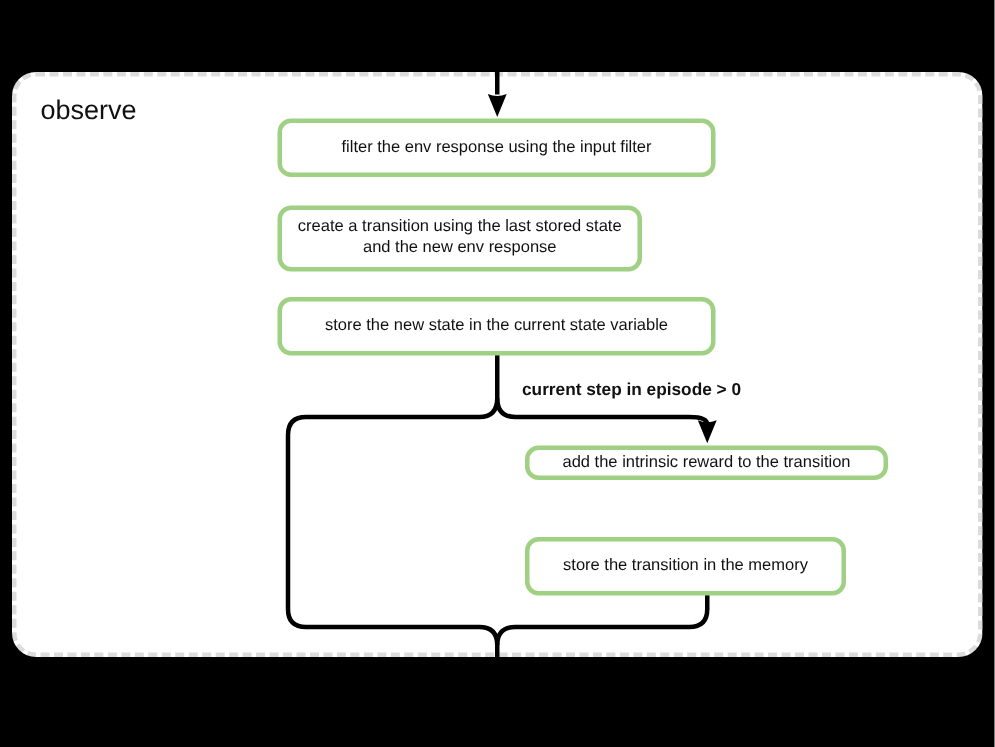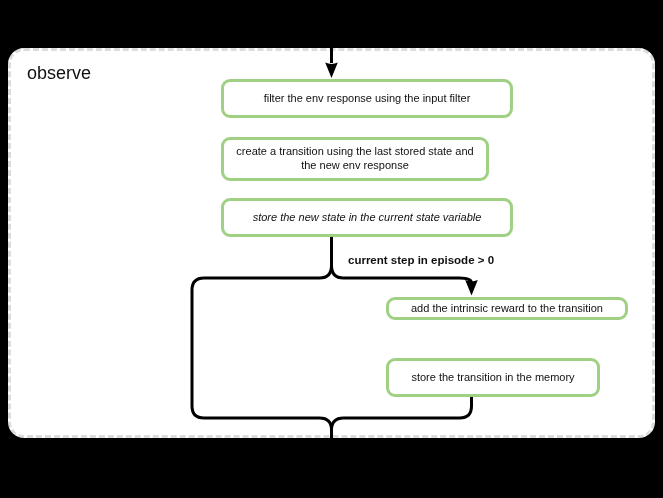--- a/index.html
+++ b/index.html
@@ -60,25 +60,24 @@
     border-radius: 9px;
     display: flex;
     align-items: center;
     justify-content: center;
     text-align: center;
     font-size: 11px;
     line-height: 1.25;
     color: #111111;
     padding: 2px 5px;
     z-index: 3;
-    margin-left: 36px;
   }
   #n1 { left: 185px; top: 79px;  width: 292px; height: 39px; }
-  #n2 { left: 185px; top: 137px; width: 268px; height: 44px; }
-  #n3 { left: 185px; top: 198px; width: 292px; height: 39px; font-style: italic; }
+  #n2 { left: 185px; top: 137px; width: 243px; height: 44px; }
+  #n3 { left: 185px; top: 198px; width: 292px; height: 39px; }
   #n4 { left: 350px; top: 297px; width: 242px; height: 23px; }
   #n5 { left: 350px; top: 358px; width: 214px; height: 39px; }
   .edge-label {
     position: absolute;
     left: 348px;
     top: 254px;
     font-size: 11.5px;
     font-weight: bold;
     color: #111111;
     white-space: nowrap;

